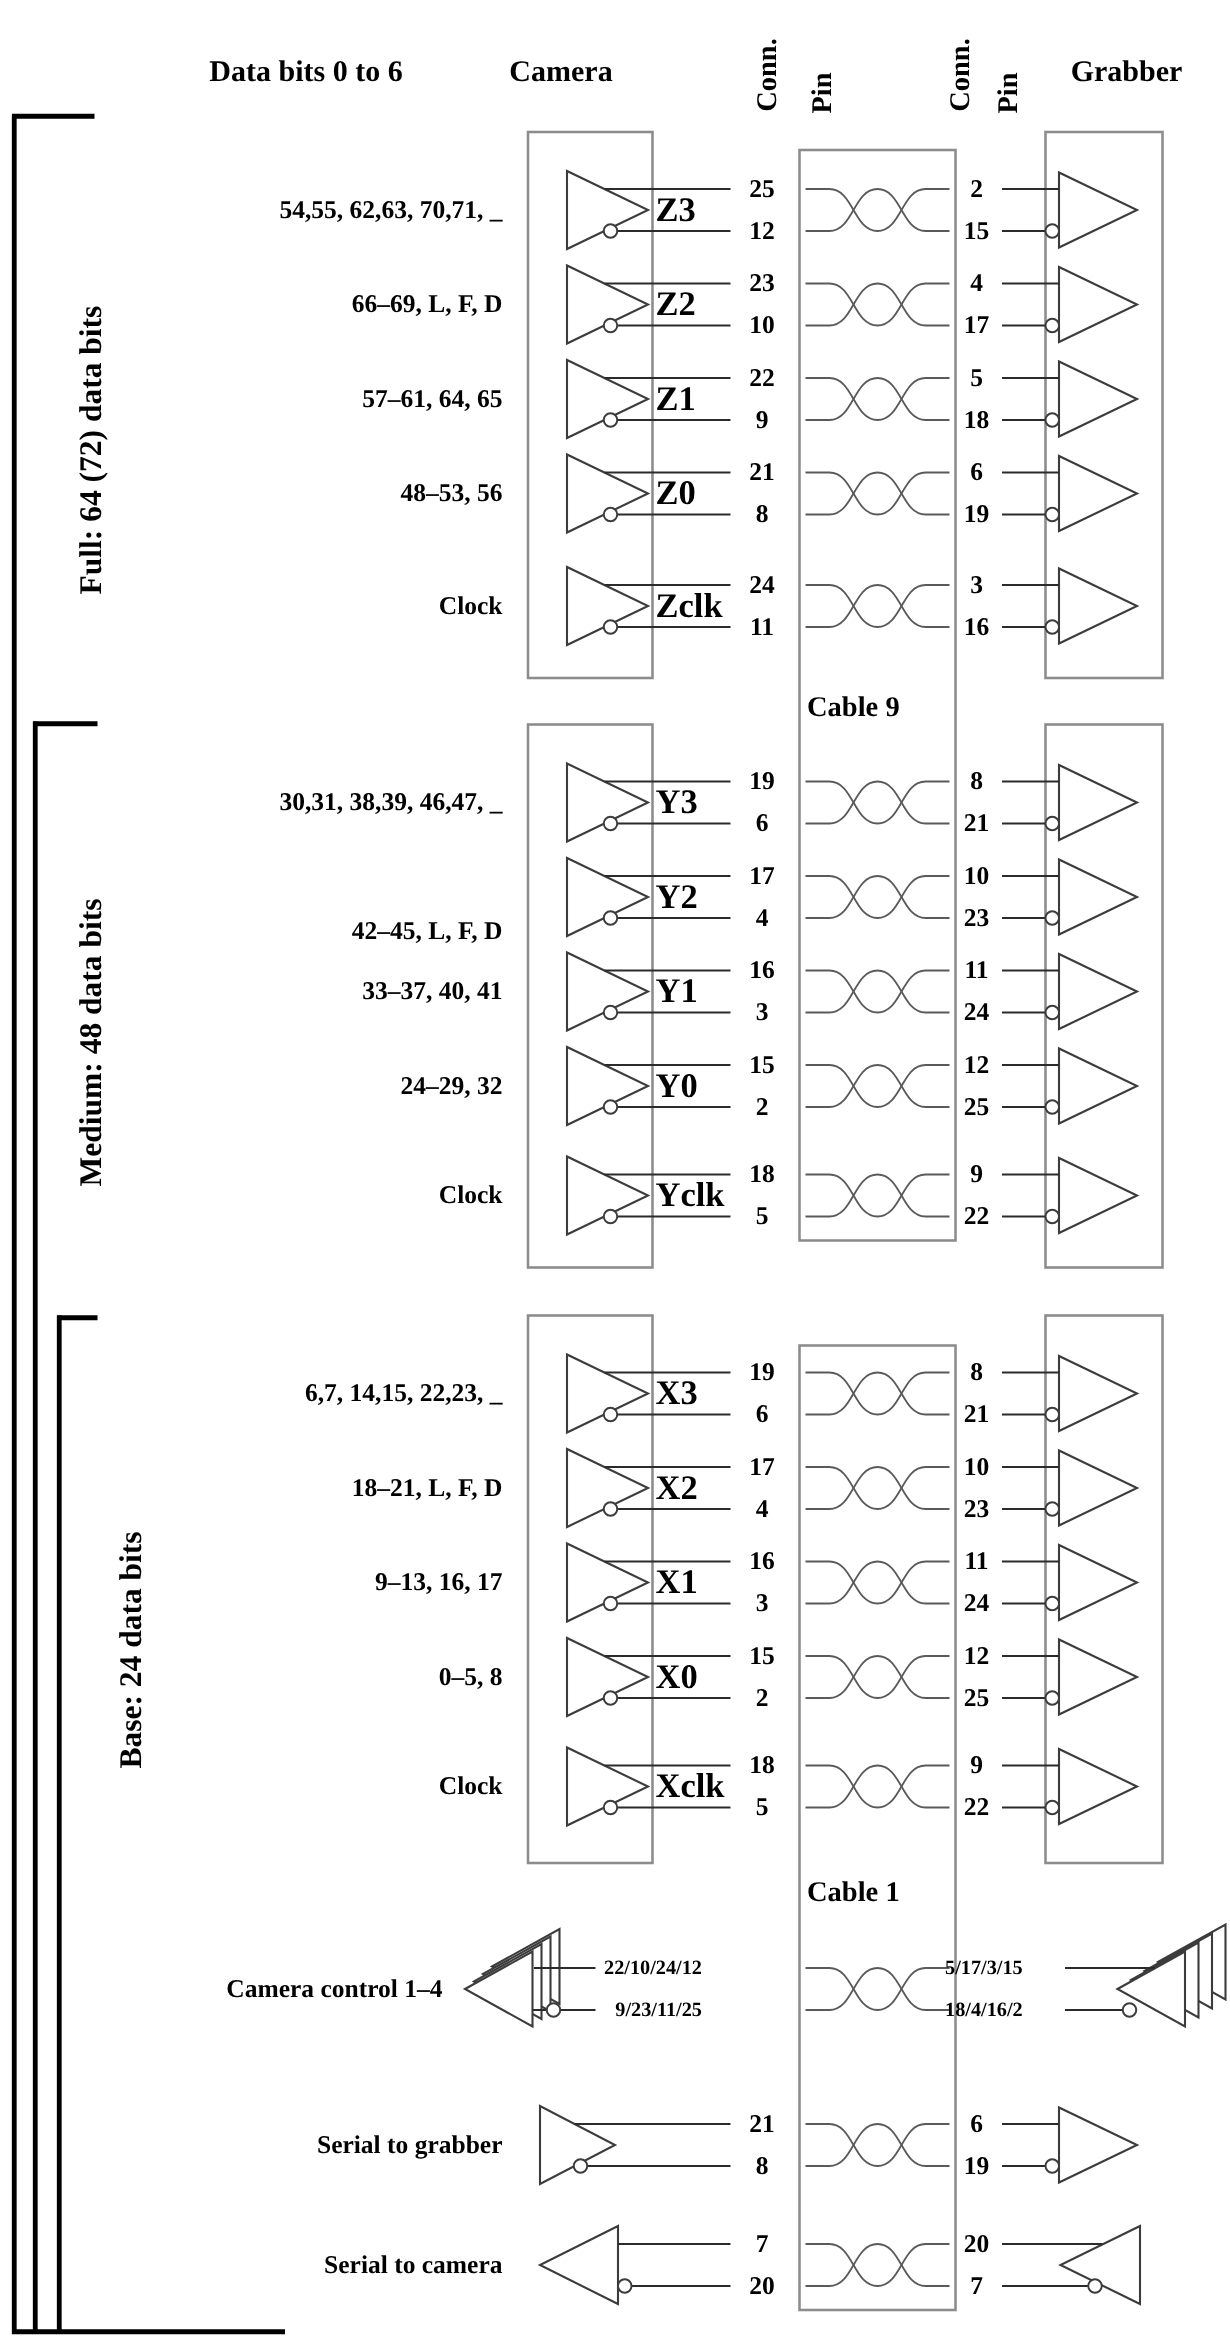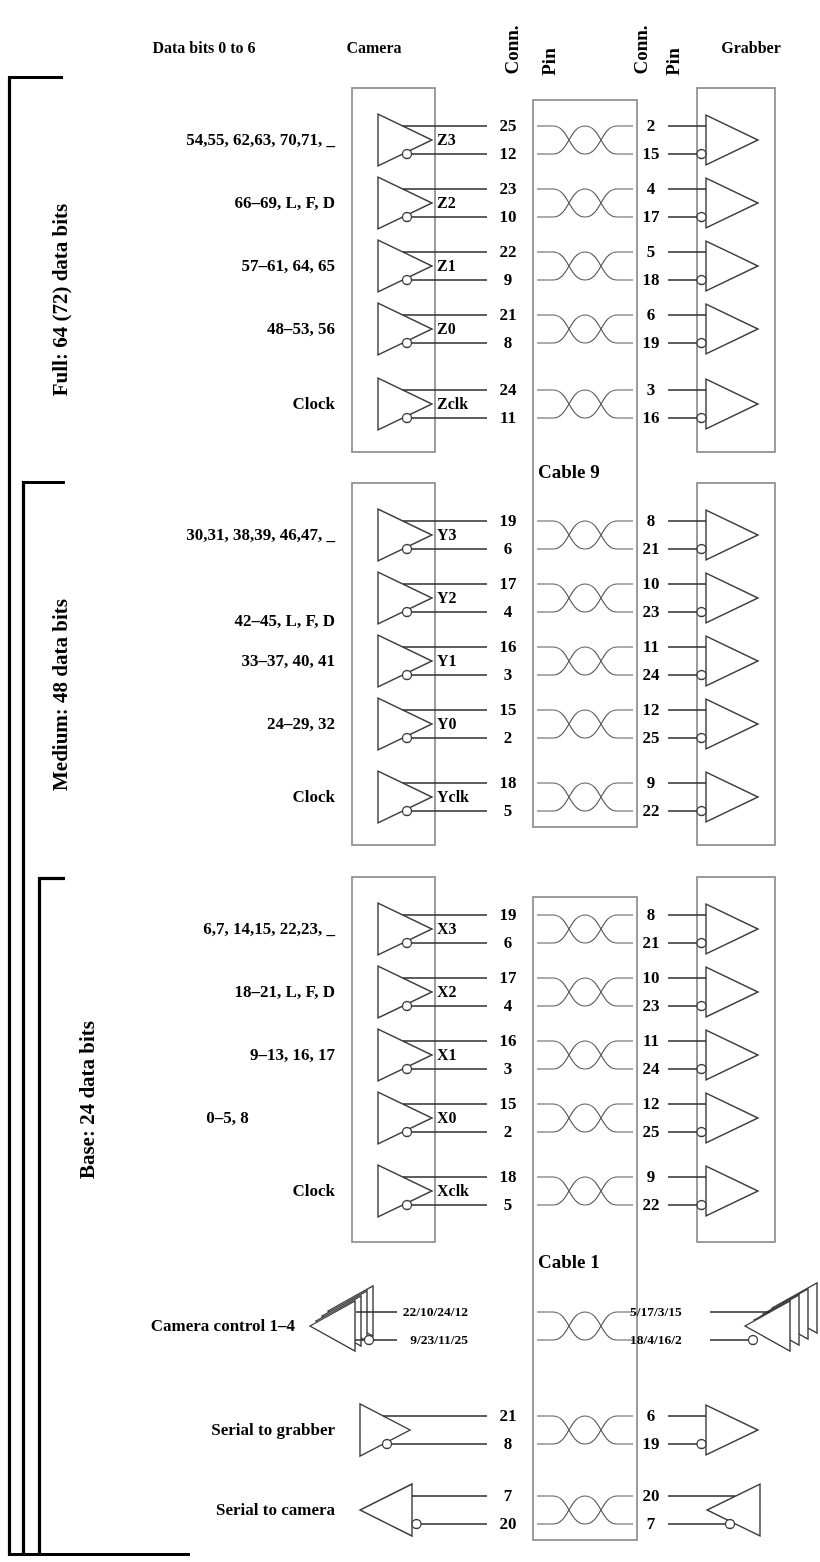--- a/index.html
+++ b/index.html
@@ -1,27 +1,27 @@
 <!DOCTYPE html>
 <html><head>
 <meta charset="utf-8">
 <style>
   html,body { margin:0; padding:0; background:#fff; }
   #stage { position:relative; width:820px; height:1562px; background:#ffffff;
            font-family:"Liberation Serif", serif; color:#000; overflow:hidden; }
   .t { position:absolute; font-weight:bold; white-space:nowrap; }
   .bits  { left:120px; width:215px; text-align:right;  font-size:17px; line-height:22px; height:22px; }
-  .sig   { left:437px; width:60px;  text-align:left;   font-size:16px; line-height:22px; height:22px; }
+  .sig   { left:437px; width:60px;  text-align:left;   font-size:23px; line-height:22px; height:22px; }
   .cpin  { left:490px; width:36px;  text-align:center; font-size:17px; line-height:22px; height:22px; }
   .gpin  { left:633px; width:36px;  text-align:center; font-size:17px; line-height:22px; height:22px; }
   .ctl   { font-size:13.5px; line-height:20px; height:20px; }
   .ctl-l { left:344px; width:124px; text-align:right; }
   .ctl-r { left:630px; width:88px;  text-align:left; }
   .blabel{ left:80px;  width:215px; text-align:right; font-size:17px; line-height:22px; height:22px; }
-  .hdr   { font-size:16px; line-height:24px; height:24px; text-align:center; }
+  .hdr   { font-size:20px; line-height:24px; height:24px; text-align:center; }
   .vhdr  { font-size:19px; line-height:20px; height:20px; text-align:center; transform:rotate(-90deg); }
   .seclabel { font-size:21px; line-height:24px; height:24px; text-align:center; transform:rotate(-90deg); }
   .cable { left:538px; width:94px; font-size:19px; line-height:24px; height:24px; text-align:left; }
   svg.diagram { position:absolute; left:0; top:0; }
   .tri { fill:#ffffff; stroke:#3c3c3c; stroke-width:1.4; }
   .wire { stroke:#2b2b2b; stroke-width:1.4; fill:none; }
   .bub { fill:#ffffff; stroke:#3c3c3c; stroke-width:1.3; }
   .tpw { stroke:#5a5a5a; stroke-width:1.2; fill:none; }
   .box { fill:none; stroke:#8c8c8c; stroke-width:1.7; }
   .bracket { stroke:#000000; stroke-width:3.2; fill:none; }
@@ -224,21 +224,21 @@
   <div class="t gpin" style="top:967px;">10</div>
   <div class="t gpin" style="top:995px;">23</div>
 
   <div class="t bits" style="top:1044px;">9–13, 16, 17</div>
   <div class="t sig" style="top:1044px;">X1</div>
   <div class="t cpin" style="top:1030px;">16</div>
   <div class="t cpin" style="top:1058px;">3</div>
   <div class="t gpin" style="top:1030px;">11</div>
   <div class="t gpin" style="top:1058px;">24</div>
 
-  <div class="t bits" style="top:1107px;text-align:center;">0–5, 8</div>
+  <div class="t bits" style="top:1107px;">0–5, 8</div>
   <div class="t sig" style="top:1107px;">X0</div>
   <div class="t cpin" style="top:1093px;">15</div>
   <div class="t cpin" style="top:1121px;">2</div>
   <div class="t gpin" style="top:1093px;">12</div>
   <div class="t gpin" style="top:1121px;">25</div>
 
   <div class="t bits" style="top:1180px;">Clock</div>
   <div class="t sig" style="top:1180px;font-family:Liberation Serif, serif;">Xclk</div>
   <div class="t cpin" style="top:1166px;">18</div>
   <div class="t cpin" style="top:1194px;">5</div>

